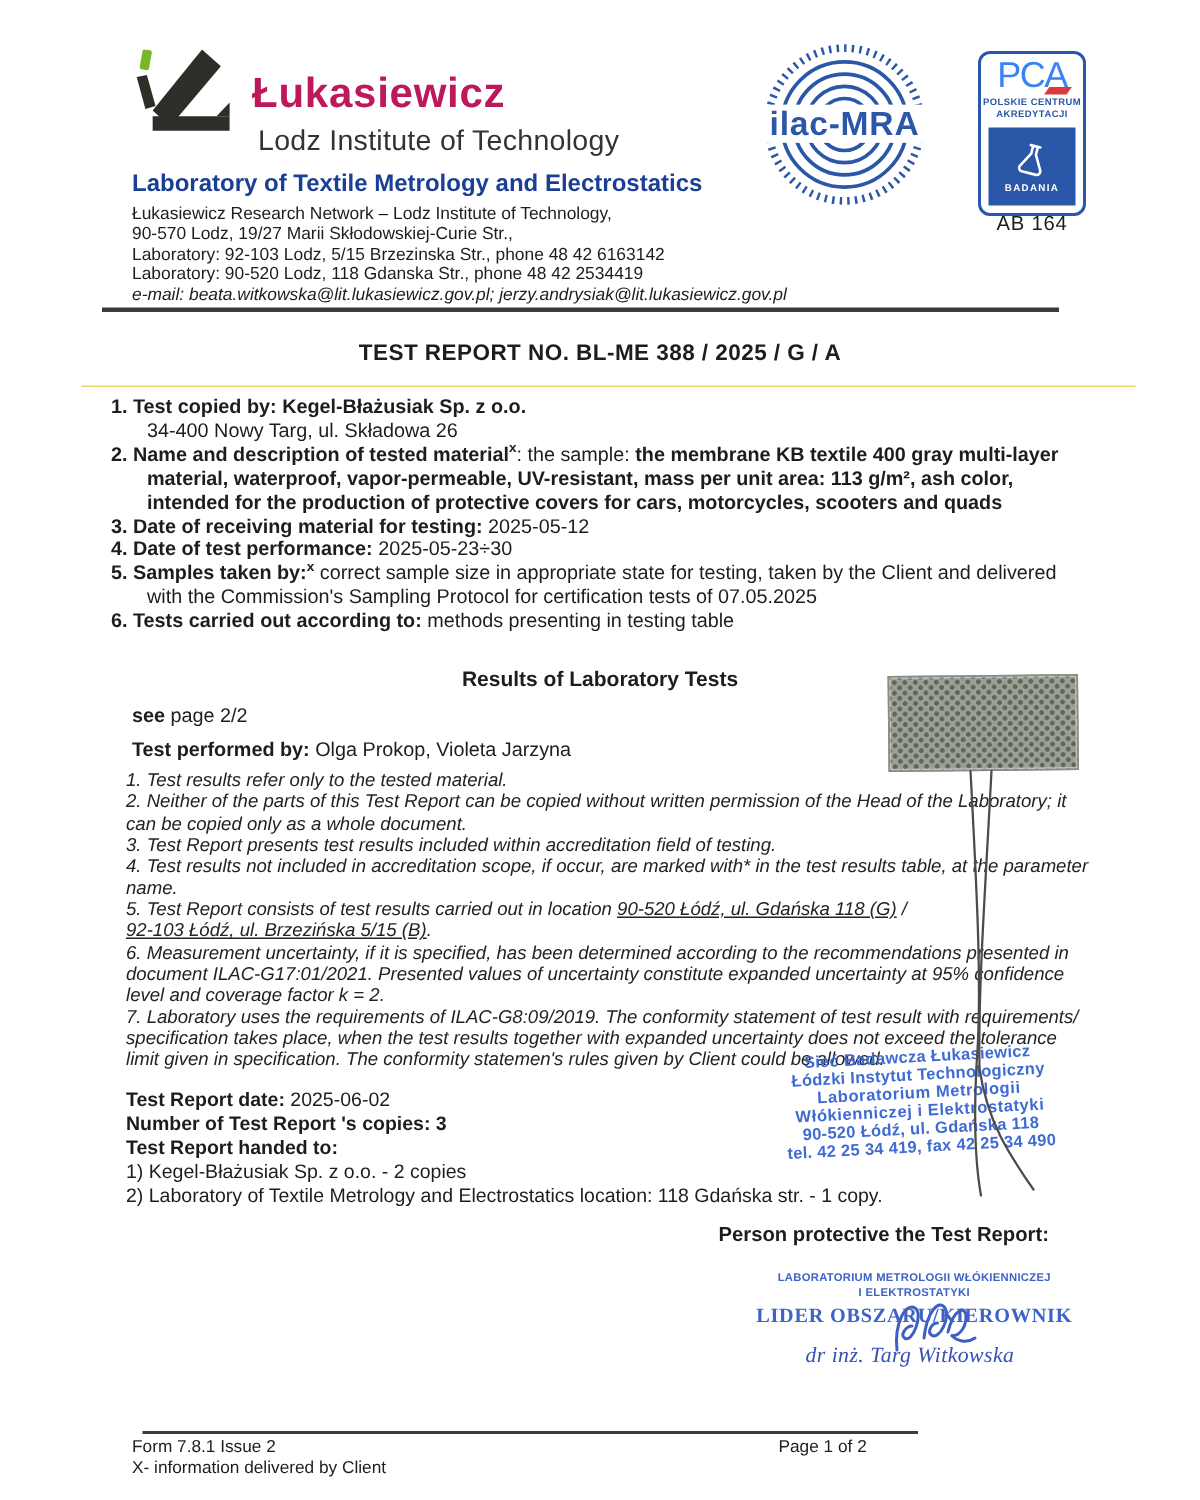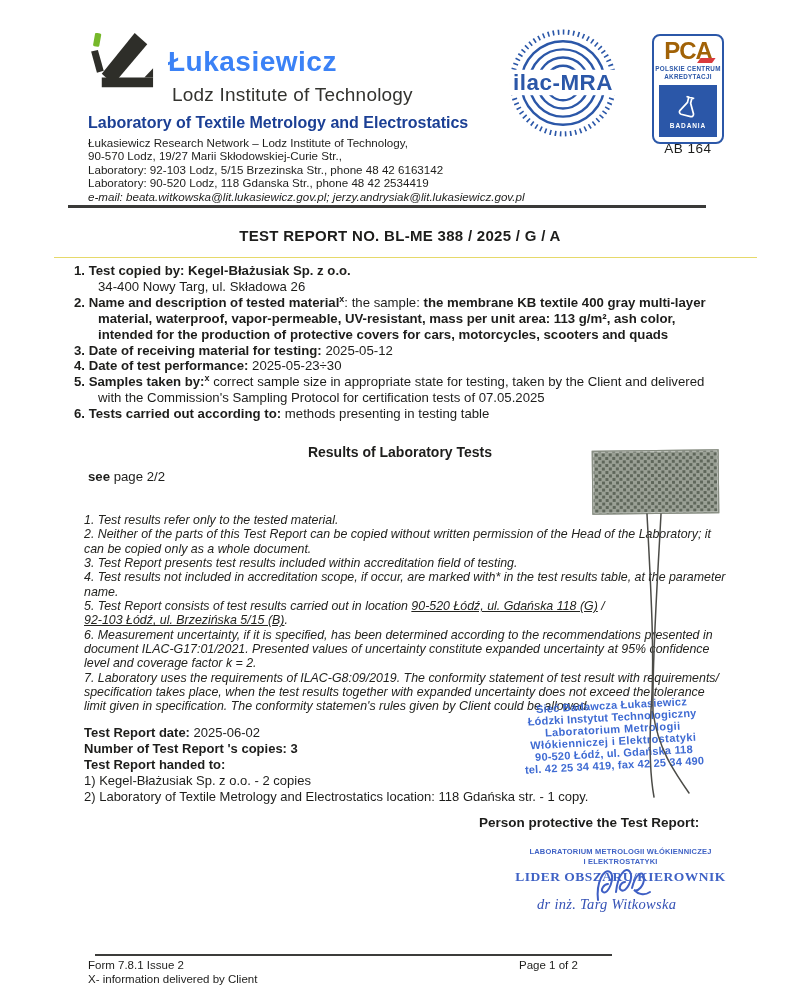--- a/index.html
+++ b/index.html
@@ -5,33 +5,33 @@
   * { margin:0; padding:0; box-sizing:border-box; }
   html,body { background:#e8e8e8; }
   .page {
     position:relative; width:800px; height:1000px; margin:0 auto;
     background:#ffffff; overflow:hidden;
     font-family:"Liberation Sans", sans-serif; color:#1d1d1b;
   }
   .abs { position:absolute; }
 
   
-  .brand-name { font-size:28px; font-weight:700; color:#3b82f6; letter-spacing:.5px; }
+  .brand-name { font-size:28px; font-weight:700; color:#be185d; letter-spacing:.5px; }
   .brand-sub  { font-size:19px; color:#33332f; letter-spacing:.2px; }
   .lab-name   { font-size:16px; font-weight:700; color:#1b3f94; }
   .addr       { font-size:11.6px; line-height:13.4px; color:#1d1d1b; }
   .email-line { font-size:11.6px; font-style:italic; color:#1d1d1b; }
   .rule1 { height:3px; background:#3a3a38; }
   .rule2 { height:2px; background:#3c3c3a; }
   .yellow-line { height:1px; background:#e6d96a; }
 
   
   .pca-badge { width:72px; border:2.5px solid #2b57a8; border-radius:8px; background:#fff;
                text-align:center; padding:3px 0 5px 0; }
-  .pca-acronym { font-size:24px; font-weight:700; color:#a16207; line-height:1; letter-spacing:-1px; position:relative; display:inline-block; }
+  .pca-acronym { font-size:24px; font-weight:400; color:#3b82f6; line-height:1; letter-spacing:-1px; position:relative; display:inline-block; }
   .pca-red { position:absolute; right:-2px; bottom:1px; width:15px; height:4.5px; background:#d93a3c; transform:skewX(-35deg); }
   .pca-sub { font-size:6.3px; font-weight:700; color:#2b57a8; line-height:1.3; letter-spacing:.3px; margin-top:2px; }
   .pca-blue-box { width:58px; height:52px; margin:4px auto 0; background:#2b57a8;
                   display:flex; flex-direction:column; align-items:center; justify-content:center; gap:2px; }
   .pca-badge-word { font-size:6.5px; font-weight:700; color:#fff; letter-spacing:.9px; }
   .ab-number { font-size:13.5px; color:#1d1d1b; letter-spacing:.5px; }
 
   
   .report-title { width:100%; text-align:center; font-size:15px; font-weight:700; letter-spacing:.3px; }
   .items { width:648px; font-size:13.2px; line-height:15.9px; }
@@ -148,20 +148,23 @@
     </div>
     <div class="item">
       <span class="b">6.</span><span class="b">&nbsp;</span><span class="b">Tests carried out according to:</span><span> methods presenting in testing table</span>
     </div>
   </div>
 
   <div class="abs results-title" style="top:444px;">Results of Laboratory Tests</div>
   <div class="abs plain-13" style="left:88px; top:469px;">
     <span class="b">see</span><span> page  2/2</span>
   </div>
+  <div class="abs plain-13" style="left:88px; top:492px;">
+    <span class="b">Test performed by:</span><span> Olga Prokop, Violeta Jarzyna</span>
+  </div>
 
   <div class="abs swatch" style="left:592px; top:450px;"></div>
 
   <div class="abs notes" style="left:84px; top:513px;">
     <div>1.  Test results refer only to the tested material.</div>
     <div>2.  Neither of the parts of this Test Report can be copied without written permission of the Head of the Laboratory; it can be copied only as a whole document.</div>
     <div>3.  Test Report presents test results included within accreditation  field of testing.</div>
     <div>4.  Test results not included in accreditation scope, if occur, are marked with* in the test results table, at the parameter name.</div>
     <div>
       <span>5.  Test Report consists of test results carried out in location </span><span class="u">90-520 Łódź, ul. Gdańska 118 (G)</span><span> / </span><br>
@@ -185,21 +188,21 @@
     <div>Sieć Badawcza Łukasiewicz</div>
     <div>Łódzki Instytut Technologiczny</div>
     <div class="strong">Laboratorium Metrologii</div>
     <div class="strong">Włókienniczej i Elektrostatyki</div>
     <div>90-520 Łódź, ul. Gdańska 118</div>
     <div>tel. 42 25 34 419, fax 42 25 34 490</div>
   </div>
 
   <div class="abs authorizing" style="left:479px; top:815px;">Person protective the Test Report:</div>
 
-  <div class="abs stamp2" style="left:502px; top:847px;margin-left:11px;">
+  <div class="abs stamp2" style="left:502px; top:847px;">
     <div class="stamp2-small">LABORATORIUM METROLOGII WŁÓKIENNICZEJ</div>
     <div class="stamp2-small">I ELEKTROSTATYKI</div>
     <div class="stamp2-big">LIDER OBSZARU/KIEROWNIK</div>
   </div>
 
   <svg class="abs" style="left:594px; top:862px;" width="60" height="44" viewBox="0 0 60 44">
     <g fill="none" stroke="#3f5fc4" stroke-width="2" stroke-linecap="round">
       <path d="M4,38 C2,20 10,6 16,10 C22,14 14,34 9,30 C6,28 10,22 14,22"></path>
       <path d="M22,30 C24,12 32,4 36,10 C40,16 32,32 27,28 C24,26 27,20 31,20"></path>
       <path d="M38,26 C42,10 50,8 50,16 C50,24 44,30 40,28 C44,32 50,34 56,30"></path>

